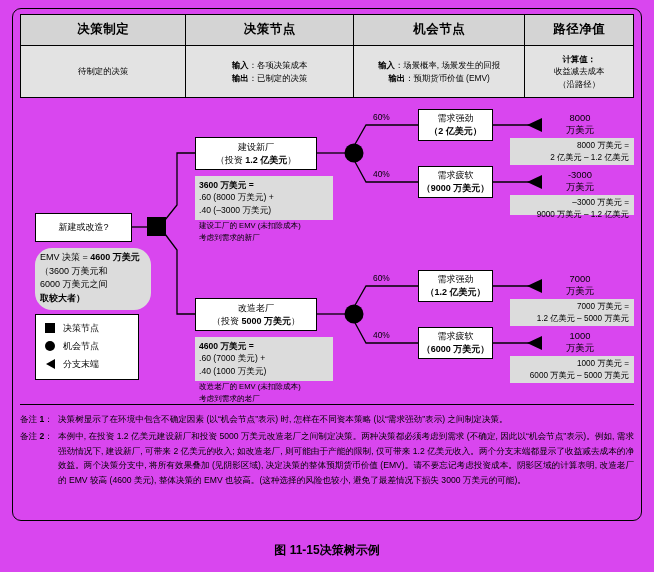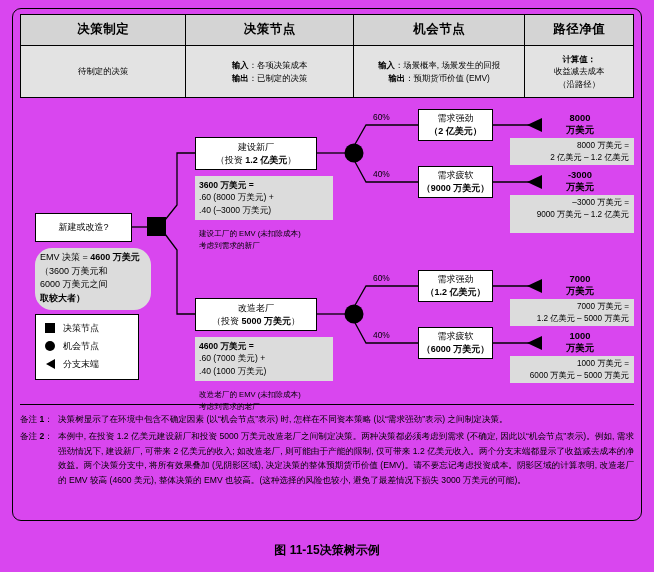--- a/index.html
+++ b/index.html
@@ -119,33 +119,32 @@
     padding: 3px 4px;
   }
   .shade b { font-weight: bold; }
 
   .annot-sub {
     position: absolute;
     font-size: 7.6px;
     line-height: 1.4;
     z-index: 2;
     white-space: nowrap;
-    margin-top: 8px;
   }
 
   .pct {
     position: absolute;
     font-size: 8.4px;
     z-index: 3;
   }
 
   .netval {
     position: absolute;
     font-size: 9.4px;
-    font-weight: bold;
+    font-weight: normal;
     line-height: 1.25;
     text-align: center;
     z-index: 3;
   }
   .netcalc {
     position: absolute;
     background: #dcdcdc;
     font-size: 8.2px;
     line-height: 1.45;
     text-align: right;
@@ -400,21 +399,21 @@
     </div>
     <div class="netcalc" style="left:490px; top:38px; width:124px; height:27px;">
       <div>8000 万美元 =</div>
       <div>2 亿美元 – 1.2 亿美元</div>
     </div>
 
     <div class="netval" style="left:525px; top:69px; width:70px;">
       <div>-3000</div>
       <div>万美元</div>
     </div>
-    <div class="netcalc" style="left:490px; top:95px; width:124px; height:38px;">
+    <div class="netcalc" style="left:490px; top:95px; width:124px; height:20px;">
       <div>–3000 万美元 =</div>
       <div>9000 万美元 – 1.2 亿美元</div>
     </div>
 
     <div class="netval" style="left:525px; top:173px; width:70px;">
       <div>7000</div>
       <div>万美元</div>
     </div>
     <div class="netcalc" style="left:490px; top:199px; width:124px; height:27px;">
       <div>7000 万美元 =</div>

